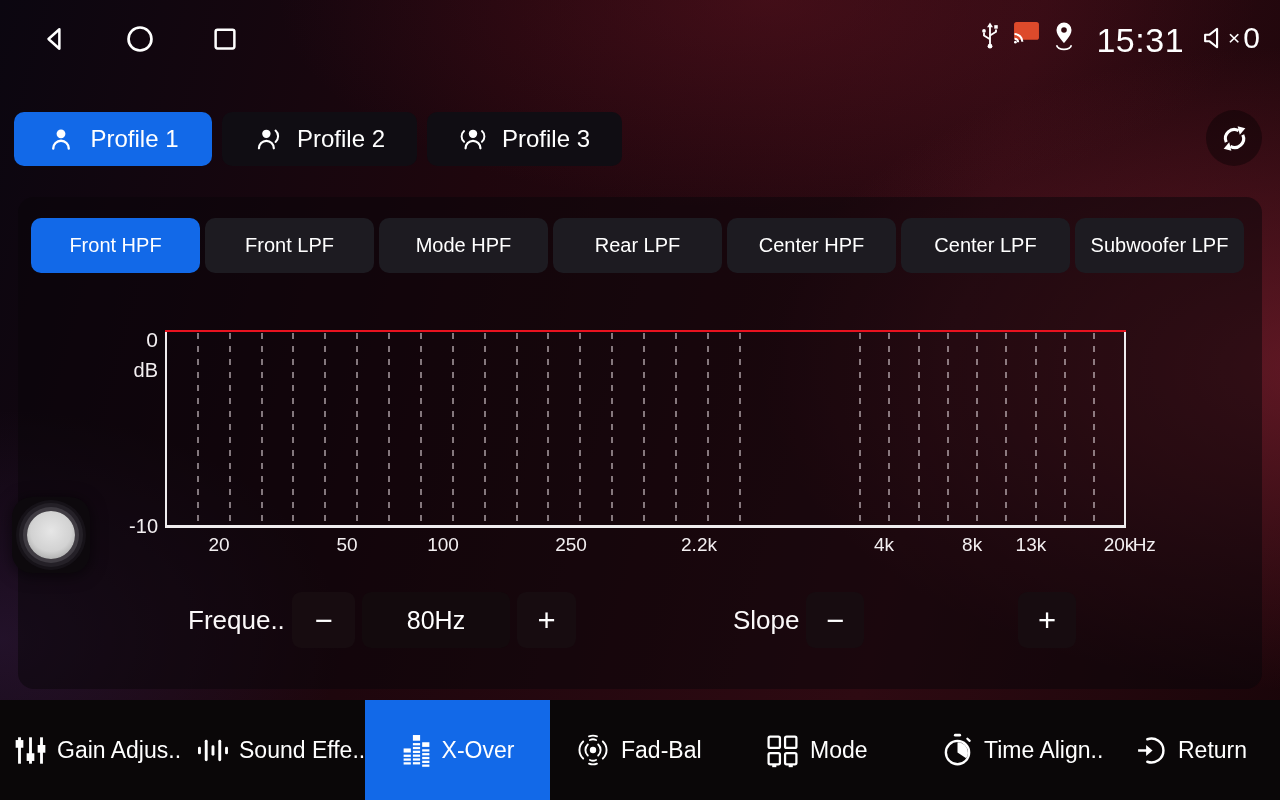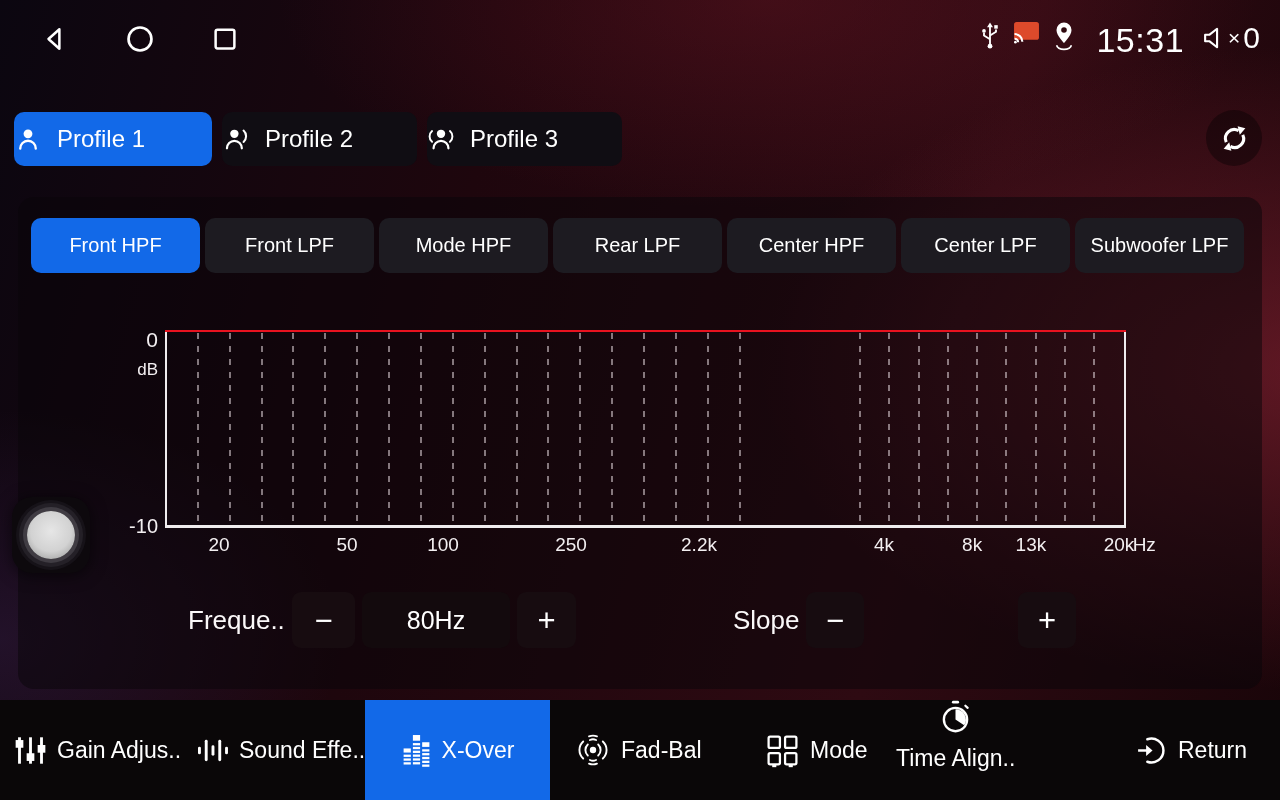--- a/index.html
+++ b/index.html
@@ -22,21 +22,21 @@
   .nav-keys { display:flex; align-items:center; gap:54px; }
   .nav-key { background:none; border:none; height:34px; }
   .status-right { display:flex; align-items:flex-start; gap:11px; }
   .time { font-size:34px; letter-spacing:.5px; margin:0 6px 0 8px; }
   .vol { display:flex; align-items:center; }
   .mute-x { font-size:21px; margin:0 3px 0 1px; }
   .vol-num { font-size:30px; }
 
   
   .profile-row { position:absolute; top:112px; left:14px; display:flex; gap:10px; }
-  .profile-btn { display:flex; align-items:center; justify-content:flex-start; gap:15px;
+  .profile-btn { display:flex; align-items:center; justify-content:center; gap:15px;
     width:195px; height:54px; border:none; border-radius:10px;
     background:#100d13; color:#fff; font-size:24px; }
   .profile-btn.active { width:198px; }
   .refresh-btn { position:absolute; top:110px; right:18px; width:56px; height:56px;
     border:none; border-radius:50%; background:rgba(8,2,5,.45);
     display:flex; align-items:center; justify-content:center; }
 
   
   .main-panel { position:absolute; left:18px; top:197px; width:1244px; height:492px;
     border-radius:16px; background:rgba(9,5,9,.52); }
@@ -225,21 +225,21 @@
         <div class="gridline" style="left: 84.55%;"></div>
         <div class="gridline" style="left: 87.61%;"></div>
         <div class="gridline" style="left: 90.67%;"></div>
         <div class="gridline" style="left: 93.71%;"></div>
         <div class="gridline" style="left: 96.77%;"></div>
       </div>
     <div class="response-line" id="response-line" style="background: rgb(232, 18, 31);"></div>
   </div>
   <div>
     <div class="y-label" style="top:340px; font-size:21px;">0</div>
-    <div class="y-label" style="top:370px; font-size:17px;">dB</div>
+    <div class="y-label" style="top:370px; font-size:20px;">dB</div>
     <div class="y-label" style="top:526px; font-size:20px;">-10</div>
   </div>
   <div class="x-labels" id="x-labels">
     <span class="x-unit">Hz</span>
   <span class="x-tick" style="left: 3.12%;">20</span>
       <span class="x-tick" style="left: 16.44%;">50</span>
       <span class="x-tick" style="left: 26.43%;">100</span>
       <span class="x-tick" style="left: 39.75%;">250</span>
       <span class="x-tick" style="left: 53.07%;">2.2k</span>
       <span class="x-tick" style="left: 72.32%;">4k</span>
@@ -332,21 +332,21 @@
             <rect x="3.5" y="3.5" width="11" height="11" rx="1.5" fill="none" stroke="#fff" stroke-width="2.2"></rect>
             <rect x="19.5" y="3.5" width="11" height="11" rx="1.5" fill="none" stroke="#fff" stroke-width="2.2"></rect>
             <rect x="3.5" y="19.5" width="11" height="11" rx="1.5" fill="none" stroke="#fff" stroke-width="2.2"></rect>
             <rect x="19.5" y="19.5" width="11" height="11" rx="1.5" fill="none" stroke="#fff" stroke-width="2.2"></rect>
             <rect x="7" y="30.6" width="4" height="2.6" fill="#fff"></rect>
             <rect x="23" y="30.6" width="4" height="2.6" fill="#fff"></rect>
           </svg>
         </span>
         <span>Mode</span>
       </button>
-      <button class="nav-item" style="left: 896px; flex-direction: column;">
+      <button class="nav-item" style="left: 941px;">
         <span class="icon">
           <svg width="33" height="35" viewBox="0 0 32 34">
             <rect x="12.5" y="0.8" width="7" height="2.7" rx="1.3" fill="#fff"></rect>
             <line x1="25.6" y1="5.6" x2="27.8" y2="7.6" stroke="#fff" stroke-width="2.2" stroke-linecap="round"></line>
             <circle cx="16" cy="19" r="11.3" fill="none" stroke="#fff" stroke-width="2.3"></circle>
             <path d="M16 19 V8.9 A10.1 10.1 0 0 1 24.4 24.6 Z" fill="#fff"></path>
           </svg>
         </span>
         <span>Time Align..</span>
       </button>

